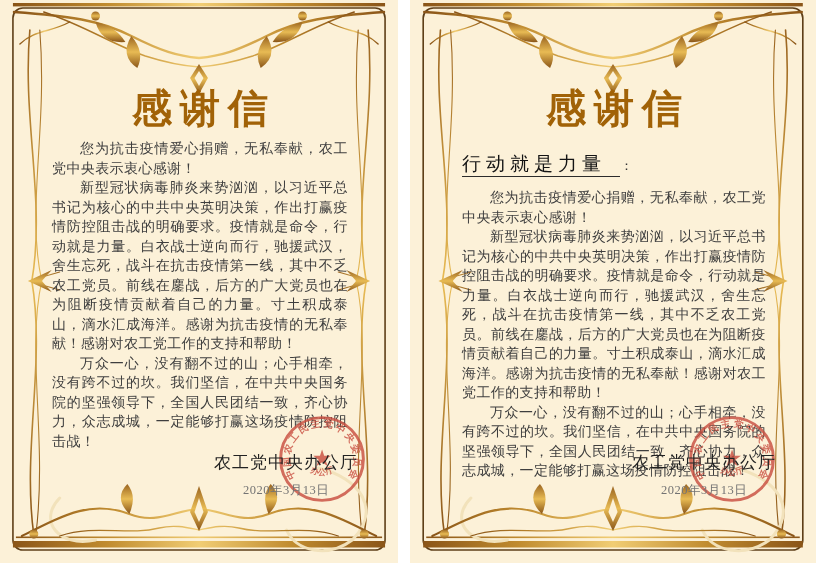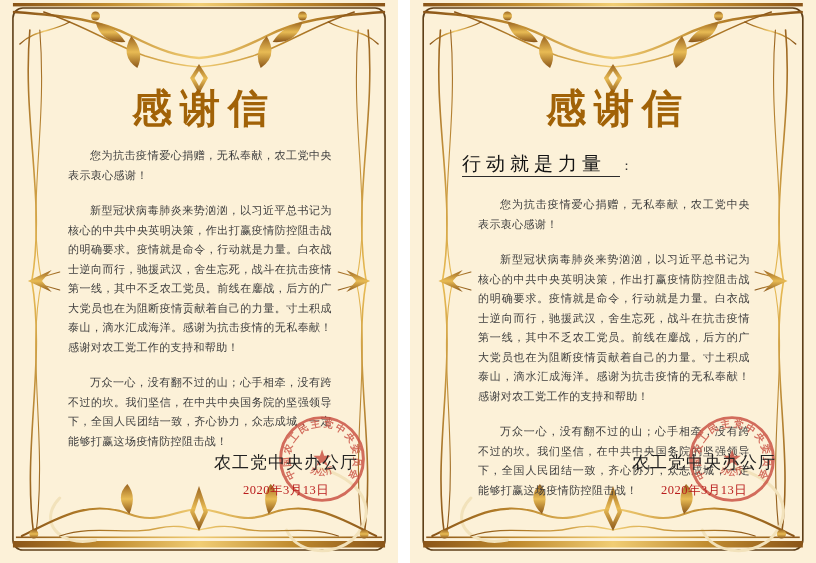--- a/index.html
+++ b/index.html
@@ -30,31 +30,31 @@
     font-family:"Liberation Serif",serif;
     font-size:19px;color:#141414;line-height:26px;white-space:nowrap;
   }
   .recipient{
     letter-spacing:5px;border-bottom:1.5px solid #2b2b2b;
     padding:0 14px 2px 0;
   }
   .recipient-colon{font-size:13px;color:#333;}
   .body{margin-top:9px;}
   .body p{
-    margin:16px;font-size:11px;line-height:19.5px;color:#3e3e3e;
+    margin:0;font-size:14px;line-height:19.5px;color:#3e3e3e;
     text-align:justify;text-indent:2em;letter-spacing:0.4px;
   }
   .sign{
     position:absolute;right:40px;top:451px;z-index:2;
     text-align:center;color:#222222;
   }
   .sign .org{font-size:17px;letter-spacing:1px;}
   .sign .date{
     margin-top:8px;font-family:"Liberation Serif",serif;
-    font-size:12.5px;color:#b91c1c;letter-spacing:0.5px;
+    font-size:12.5px;color:#737373;letter-spacing:0.5px;
   }
   .seal{
     position:absolute;left:276px;top:413px;width:92px;height:92px;
     z-index:1;opacity:0.82;
   }
   .defs-svg{position:absolute;width:0;height:0;}
 </style>
 </head>
 <body>
 

